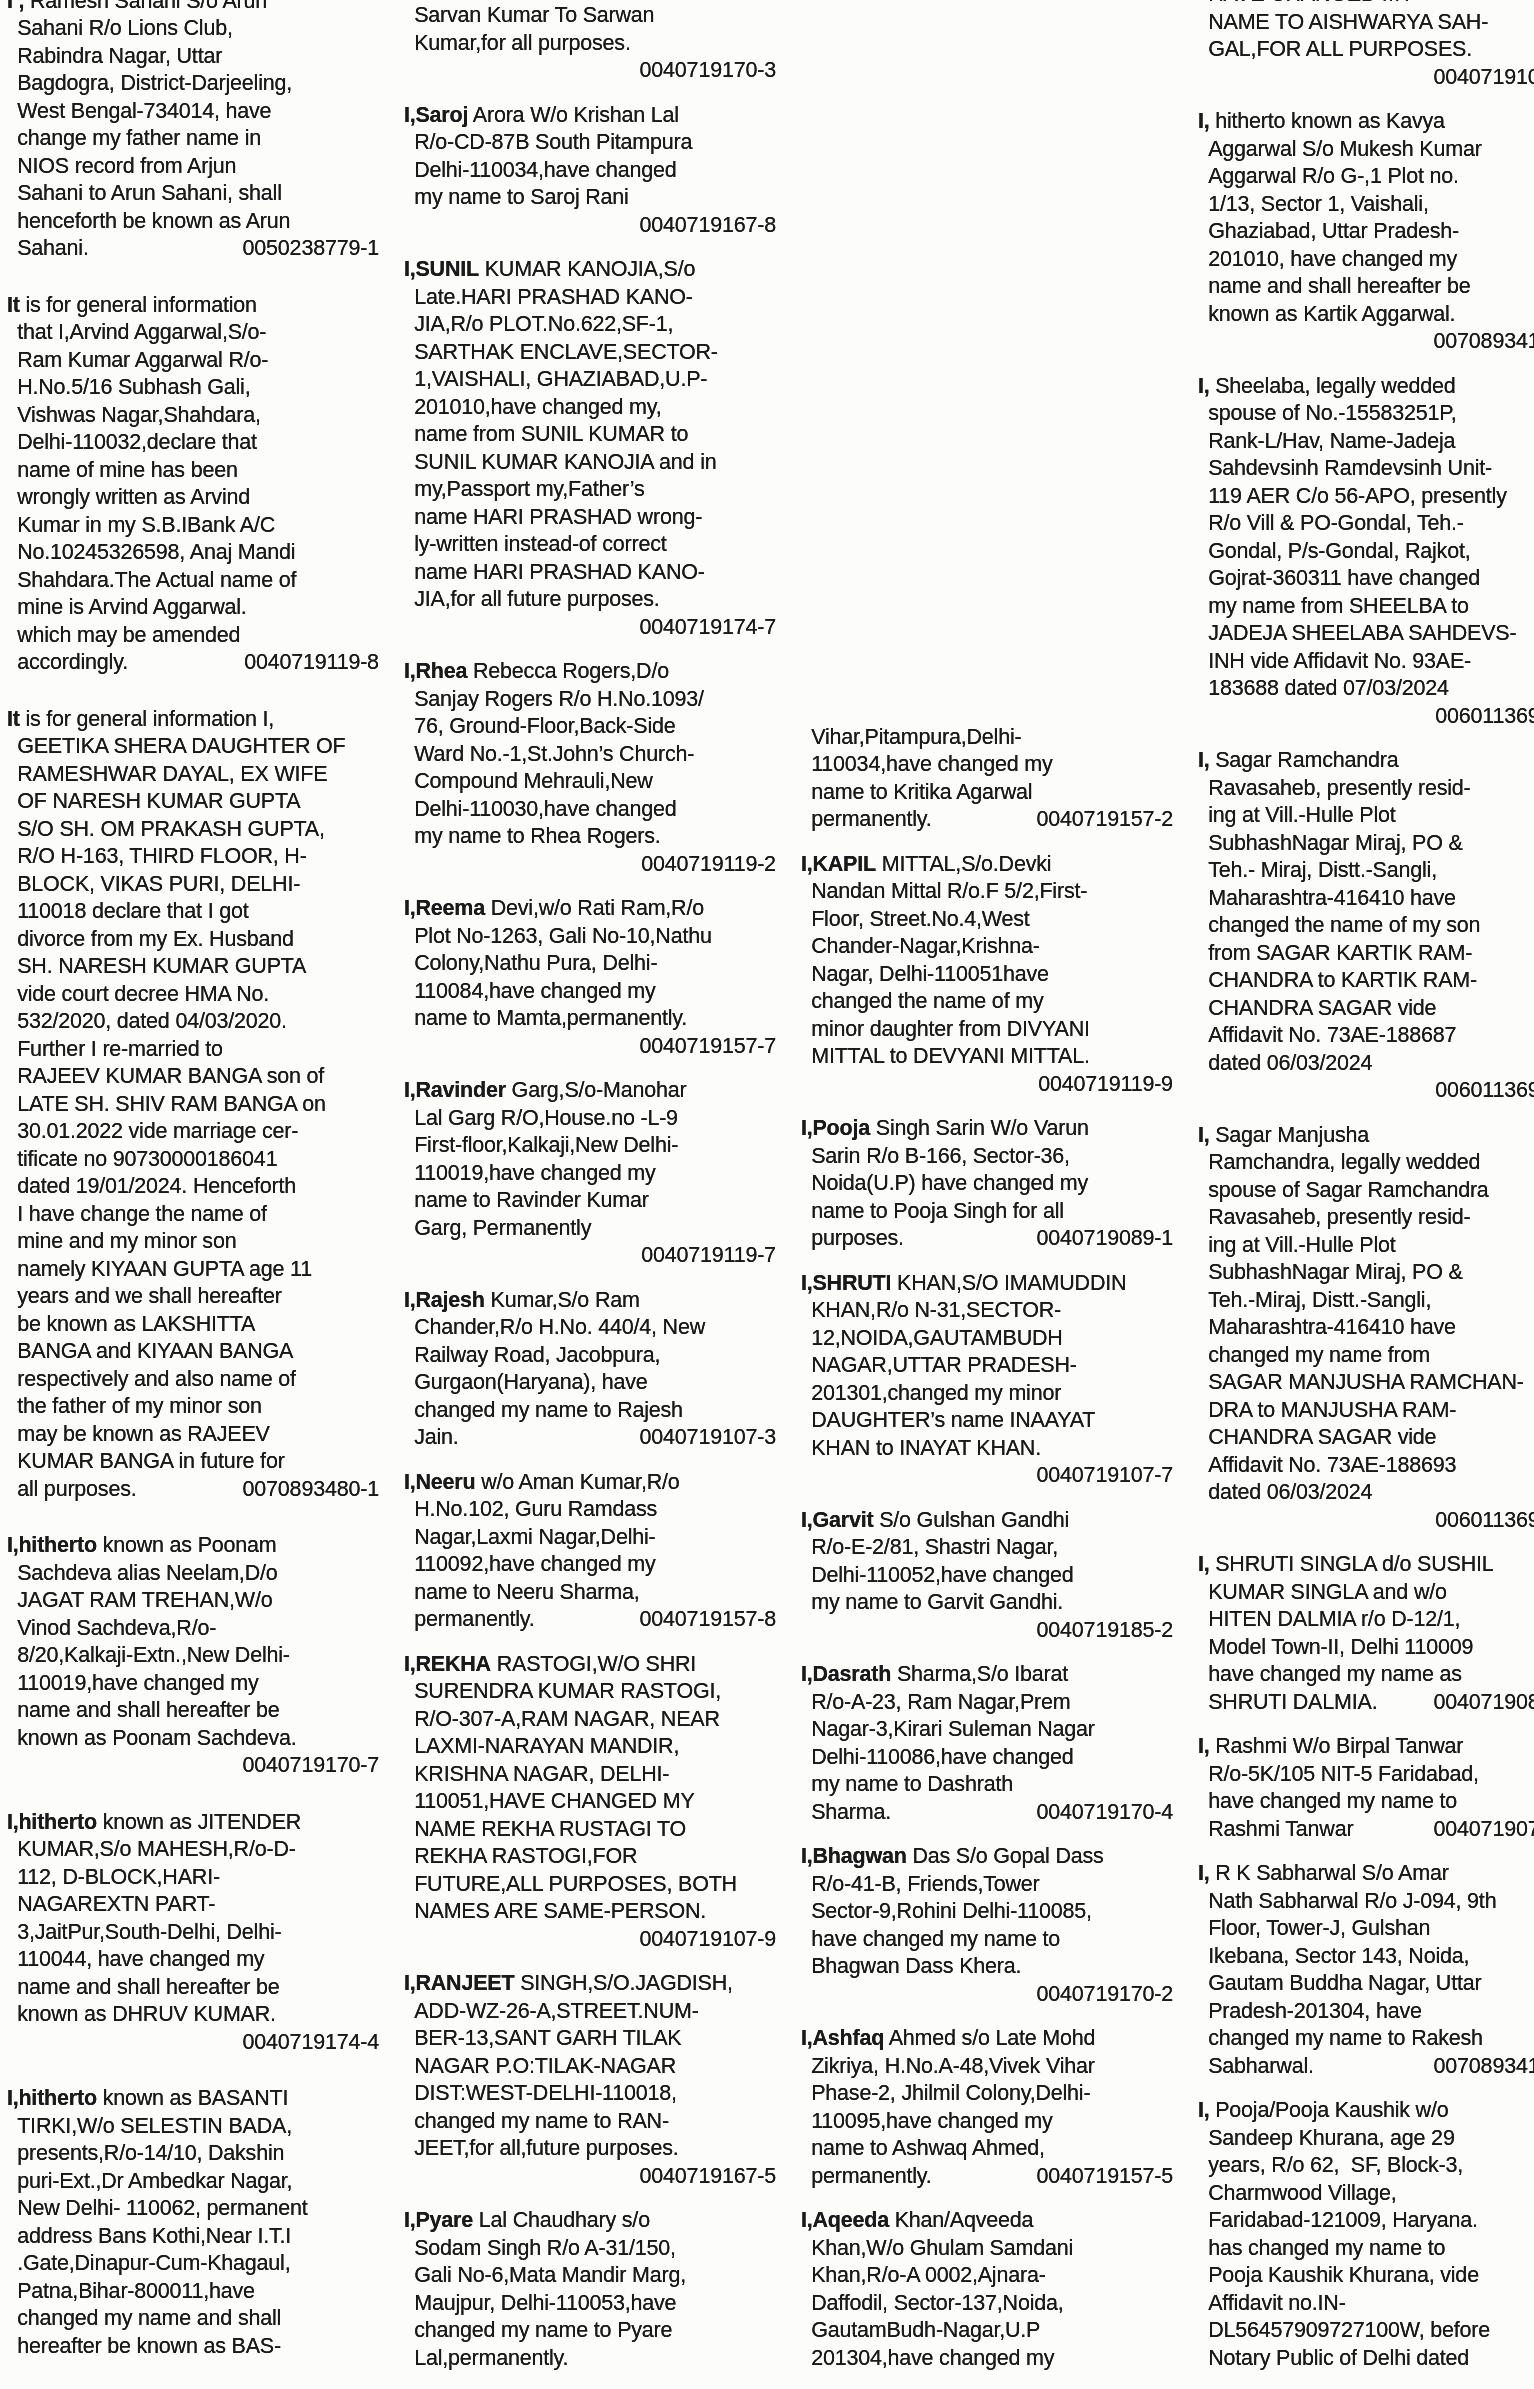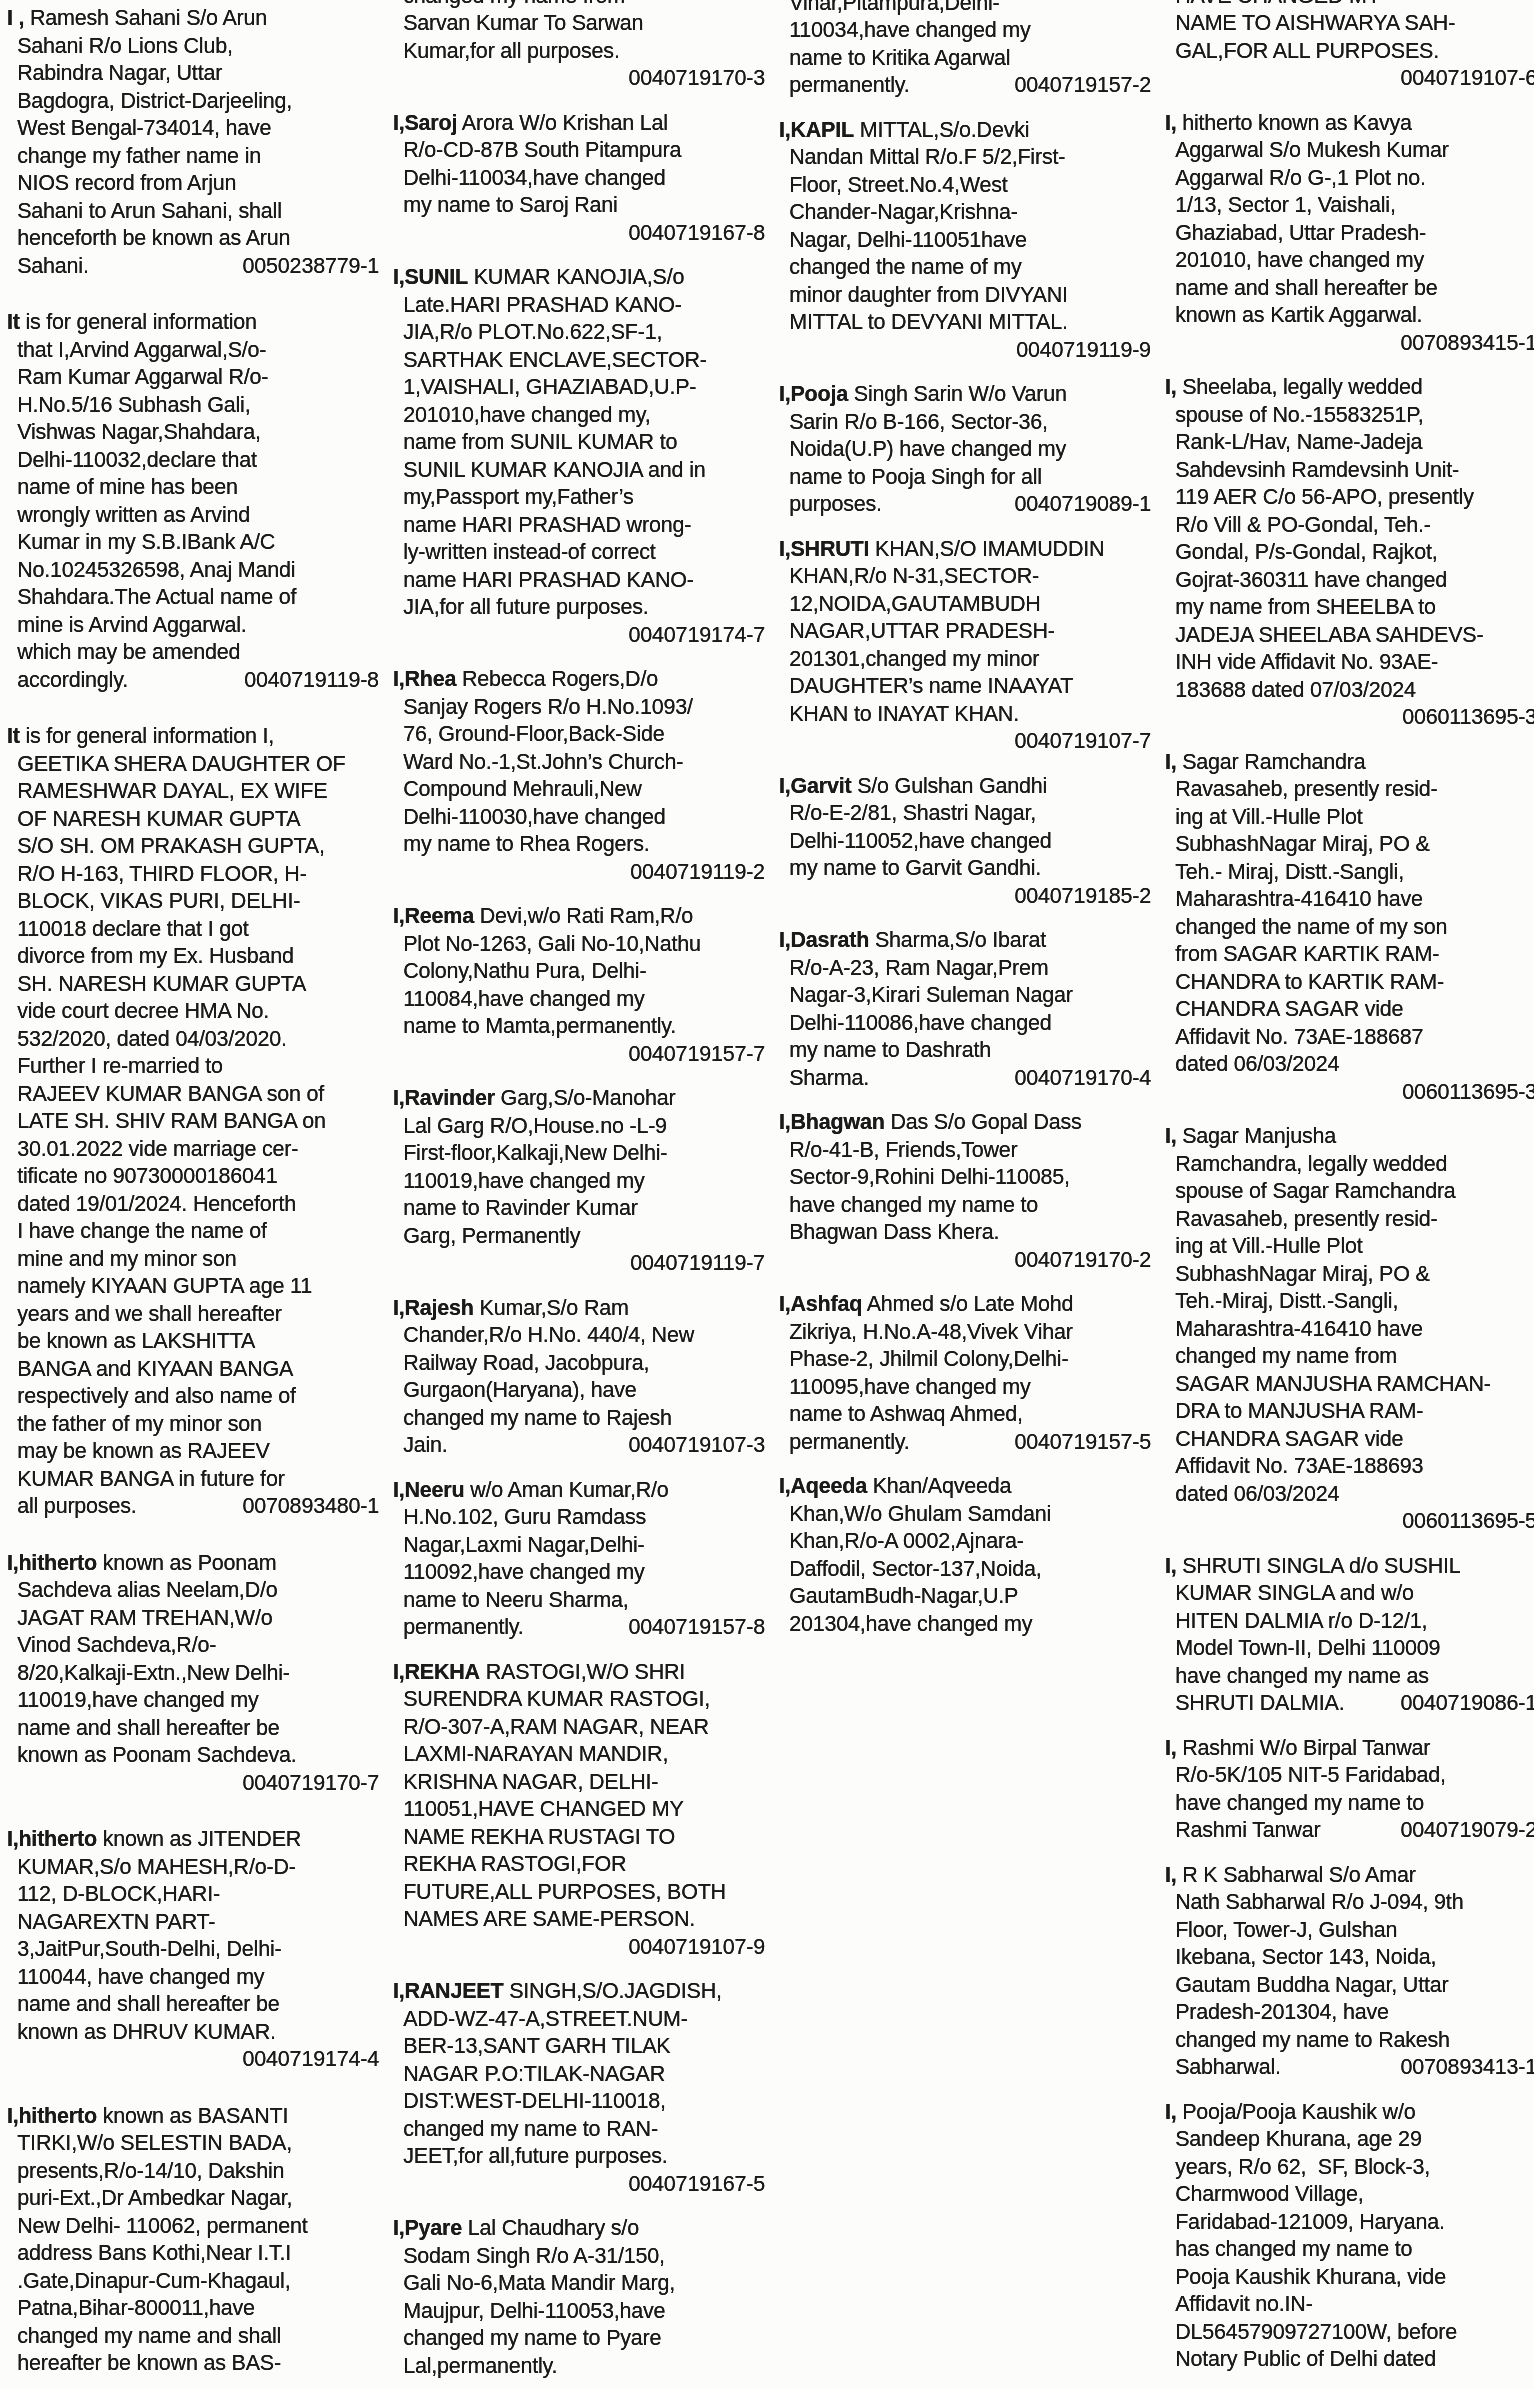--- a/index.html
+++ b/index.html
@@ -5,23 +5,24 @@
   html, body { margin: 0; padding: 0; }
   .page {
     position: relative;
     width: 1535px;
     height: 2389px;
     box-sizing: border-box;
     background: var(--paper, #fcfcfa);
     color: var(--ink, #1a1a1a);
     overflow: hidden;
     display: flex;
-    gap: 14px;
+    gap: 25px;
     padding: 5.2px 6.9px 0 6.9px;
     font-family: "Liberation Sans", sans-serif;
+    align-items: flex-end;
   }
   .col {
     flex: 0 0 372px;
     width: 372px;
   }
   .notice {
     margin: 0 0 17px 0;
     padding-left: 10.3px;
     text-indent: -10.3px;
     font-size: 21.5px;
@@ -180,21 +181,21 @@
 SURENDRA KUMAR RASTOGI,
 R/O-307-A,RAM NAGAR, NEAR
 LAXMI-NARAYAN MANDIR,
 KRISHNA NAGAR, DELHI-
 110051,HAVE CHANGED MY
 NAME REKHA RUSTAGI TO
 REKHA RASTOGI,FOR
 FUTURE,ALL PURPOSES, BOTH
 NAMES ARE SAME-PERSON.</span><span class="ad-id-line">0040719107-9</span></p>
       <p class="notice"><span class="lead">I,RANJEET</span><span class="txt"> SINGH,S/O.JAGDISH,
-ADD-WZ-47-A,STREET.NUM-
+ADD-WZ-26-A,STREET.NUM-
 BER-13,SANT GARH TILAK
 NAGAR P.O:TILAK-NAGAR
 DIST:WEST-DELHI-110018,
 changed my name to RAN-
 JEET,for all,future purposes.</span><span class="ad-id-line">0040719167-5</span></p>
       <p class="notice"><span class="lead">I,Pyare</span><span class="txt"> Lal Chaudhary s/o
 Sodam Singh R/o A-31/150,
 Gali No-6,Mata Mandir Marg,
 Maujpur, Delhi-110053,have
 changed my name to Pyare

